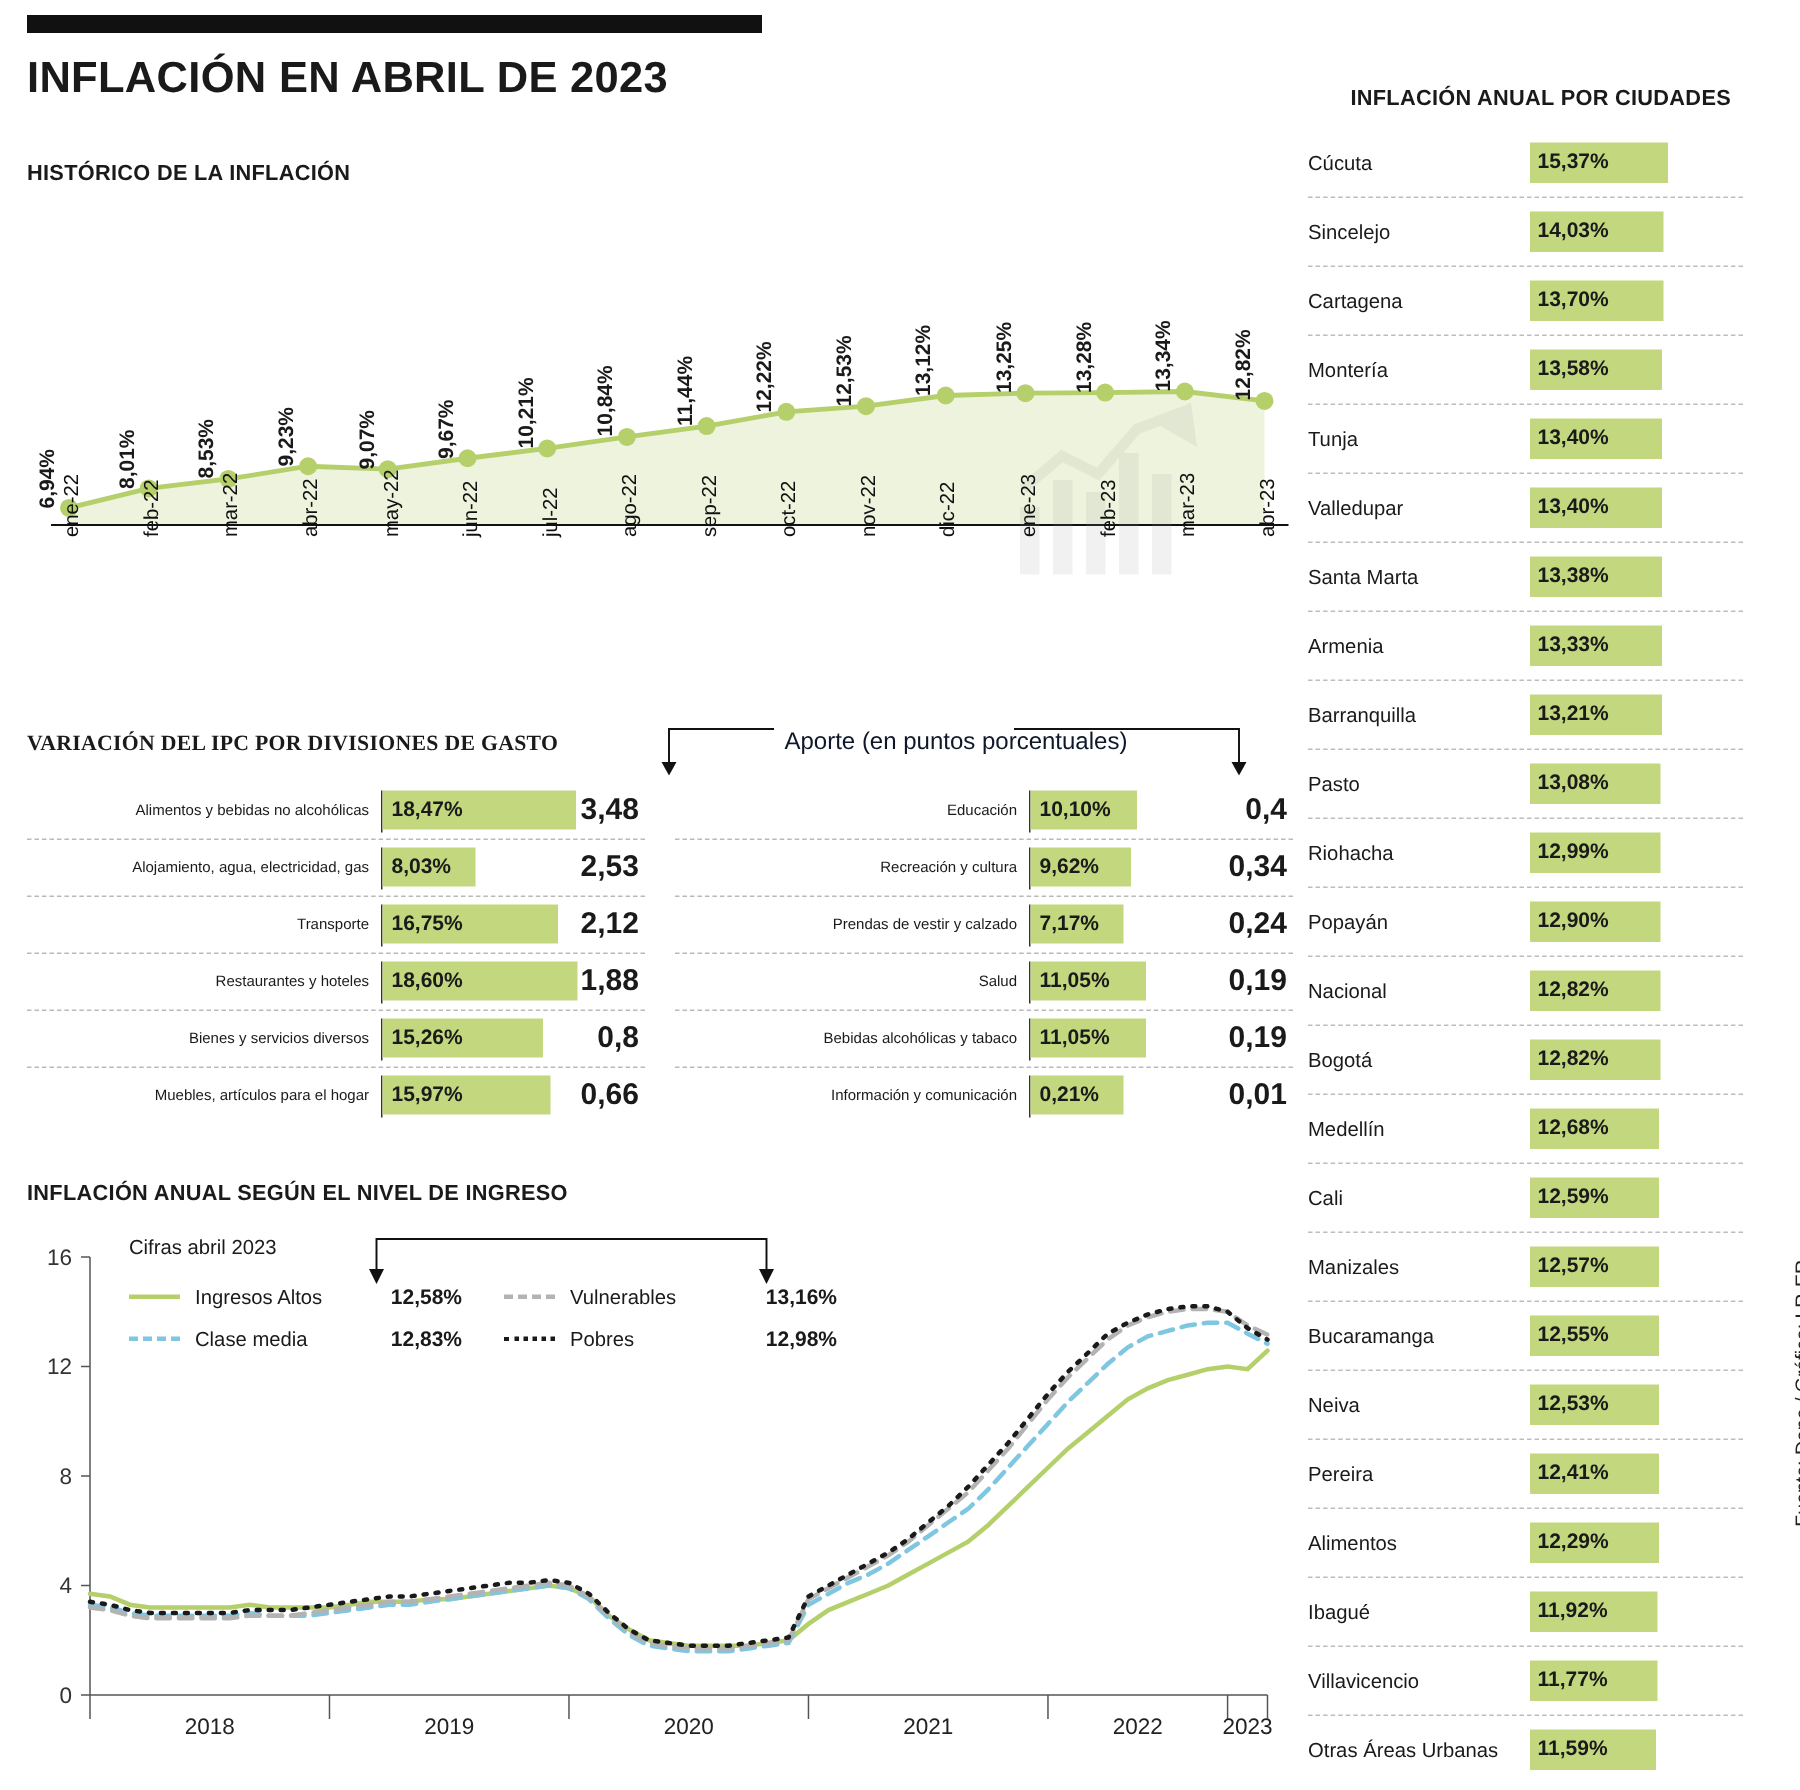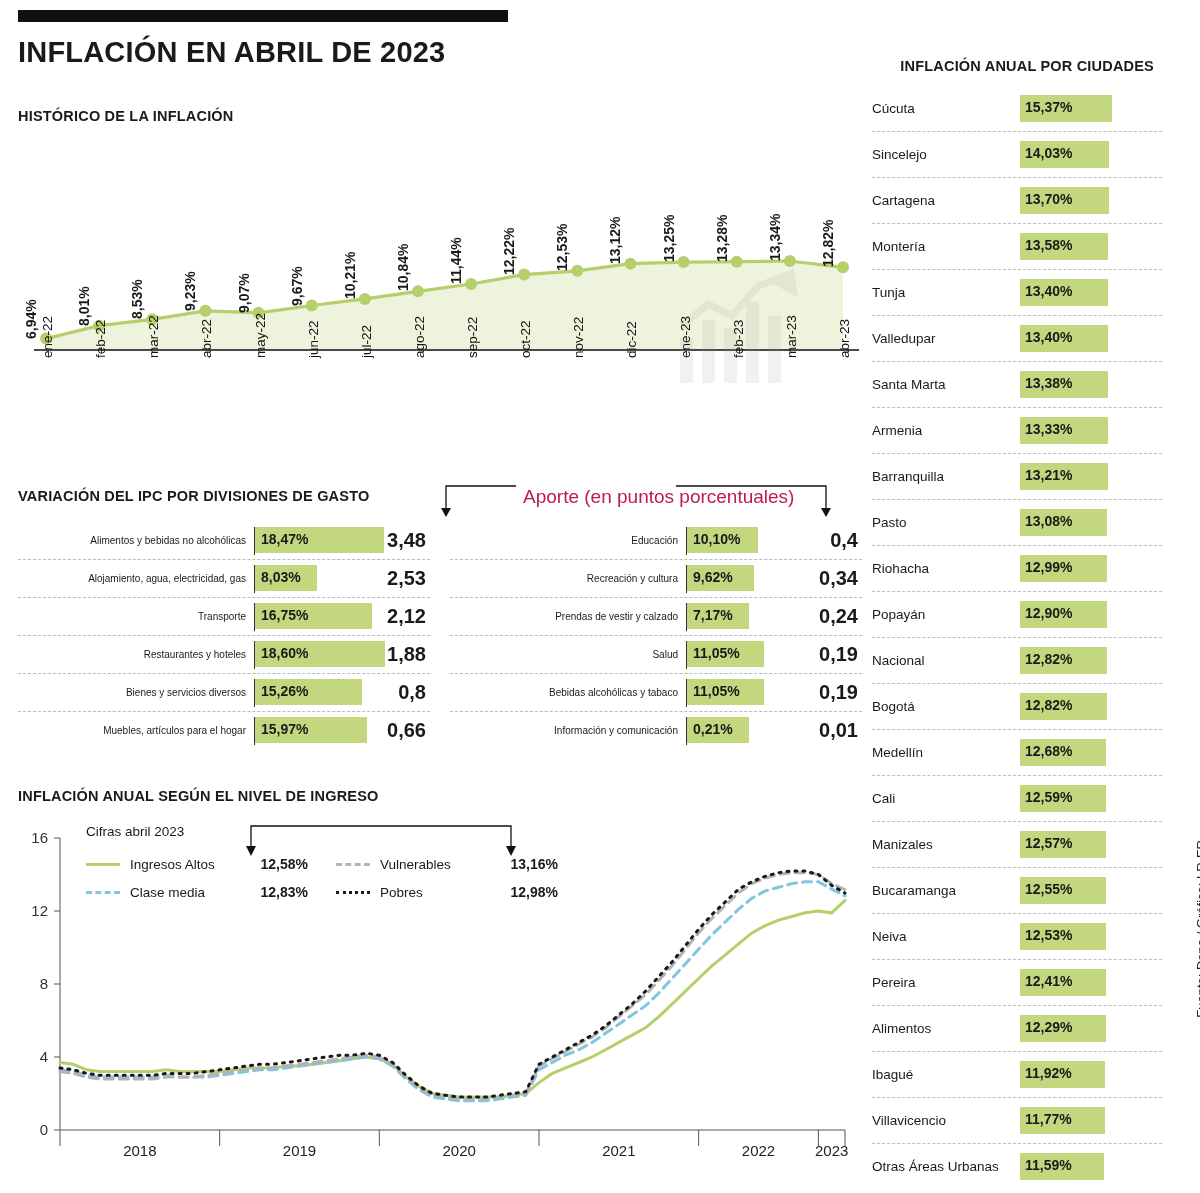--- a/index.html
+++ b/index.html
@@ -22,22 +22,22 @@
   .hist-plot{position:absolute;left:0;top:30px;width:845px;height:290px;}
   .hist-svg{position:absolute;left:0;top:0;}
   .hist-label{position:absolute;font-size:14px;font-weight:bold;
      transform-origin:left bottom;transform:rotate(-90deg);white-space:nowrap;}
   .hist-xlab{position:absolute;font-size:13.5px;color:#111;
      transform-origin:left top;transform:rotate(-90deg);white-space:nowrap;}
   .deco{position:absolute;right:55px;top:130px;opacity:.13;}
 
   
   #ipc{position:absolute;left:18px;top:488px;width:845px;height:280px;}
-  #ipc .sec-title{position:absolute;left:0;top:0;}
-  .aporte-note{position:absolute;top:-2px;left:505px;font-size:19px;color:#be185d;}
+  #ipc .sec-title{position:absolute;left:0;top:0;font-family:Liberation Serif, serif;}
+  .aporte-note{position:absolute;top:-2px;left:505px;font-size:16px;color:#0f172a;}
   .cols{position:absolute;top:34px;left:0;width:845px;display:flex;gap:20px;}
   .col{width:412px;}
   .row{display:flex;align-items:center;height:37px;border-bottom:1px dashed #b9b9b9;}
   .row.last{border-bottom:none;}
   .rlabel{flex:0 0 auto;width:228px;text-align:right;font-size:10px;padding-right:8px;}
   .bars{flex:1 1 auto;position:relative;height:28px;border-left:1px solid #333;}
   .bar{position:absolute;left:0;top:0;height:26px;background:#c2d77e;}
   .bval{position:absolute;left:6px;top:4px;font-size:14px;font-weight:bold;}
   .rap{flex:0 0 60px;text-align:right;font-size:20px;font-weight:bold;padding-right:4px;}
 

